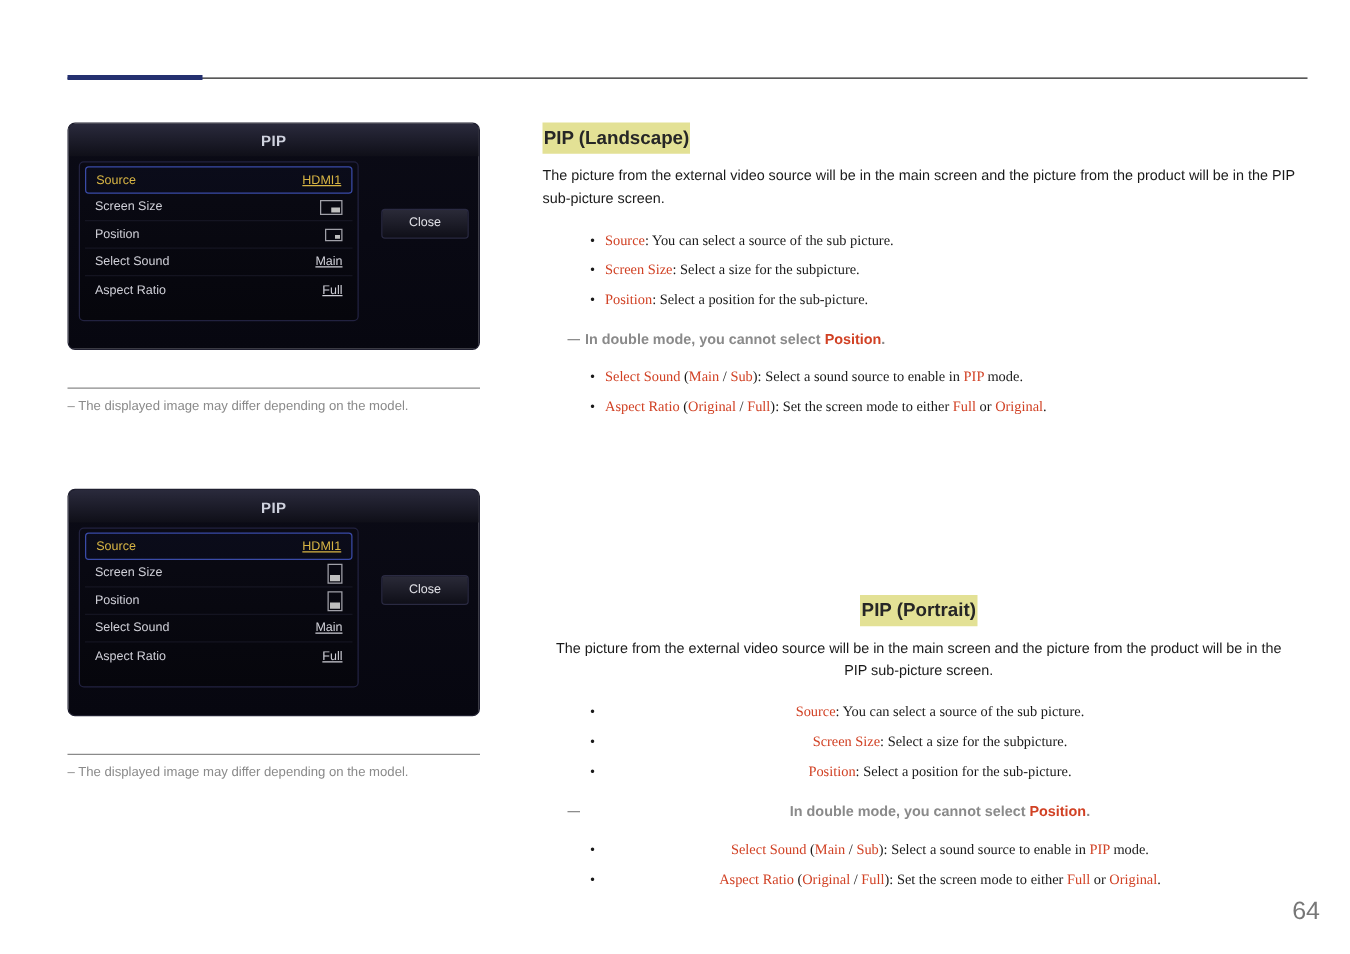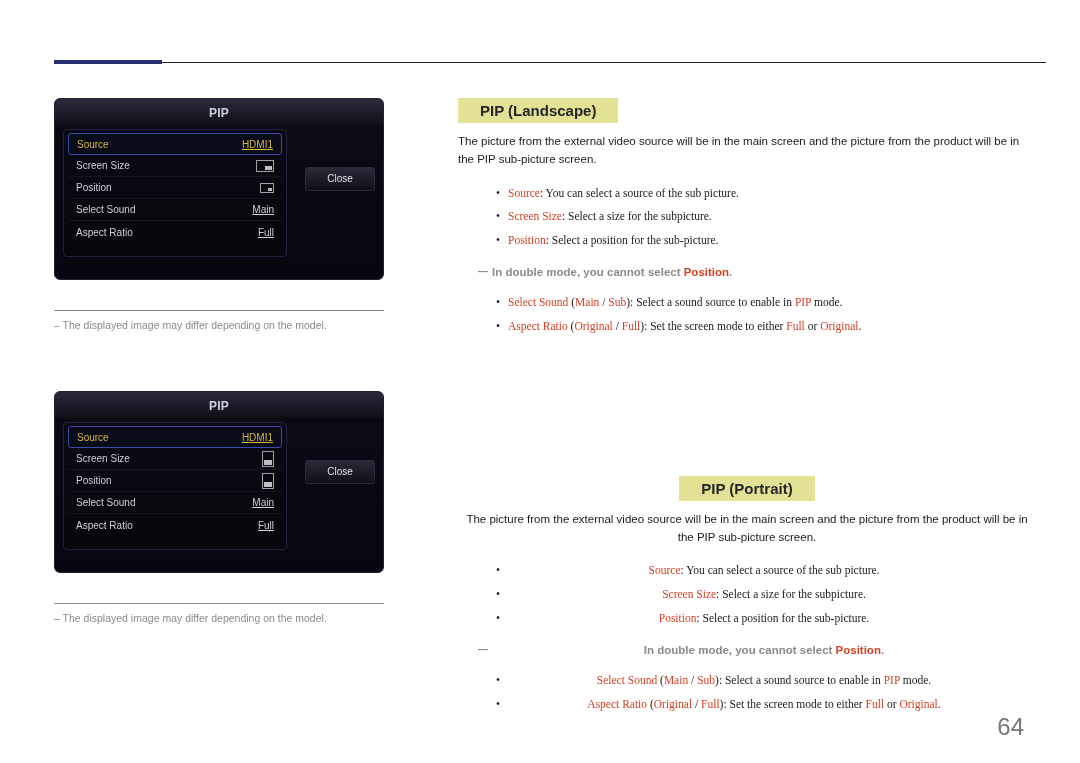--- a/index.html
+++ b/index.html
@@ -50,31 +50,31 @@
   .top-accent {
     position: absolute;
     left: 0;
     top: -2px;
     width: 108px;
     height: 4px;
     background: var(--blue-accent);
   }
   .page-num {
     position: absolute;
-    right: 56px;
+    right: 24px;
     bottom: 22px;
-    font-size: 24px;
+    font-size: 20px;
     color: #777;
     margin-left: 25px;
   }
 
   .content {
     display: grid;
     grid-template-columns: 352px 1fr;
-    column-gap: 52px;
+    column-gap: 28px;
     margin-top: 42px;
   }
   .left-col > .block + .block { margin-top: 60px; }
   .right-col > .block + .block { margin-top: 140px; text-align: center; }
 
   
   .panel-wrap { width: 330px; }
   .panel {
     width: 330px;
     height: 182px;
@@ -209,21 +209,21 @@
     color: var(--muted);
   }
 
   
   h2.hl {
     display: inline-block;
     background: var(--highlight-bg);
     color: var(--hl-text);
     font-size: 15px;
     font-weight: 600;
-    padding: 4px 22px;
+    padding: 4px 1px;
     margin: 0 0 10px 0;
   }
   .desc {
     font-size: 11.5px;
     line-height: 1.55;
     color: #1a1a1a;
     margin-bottom: 10px;
   }
   ul.bullets {
     list-style: none;

